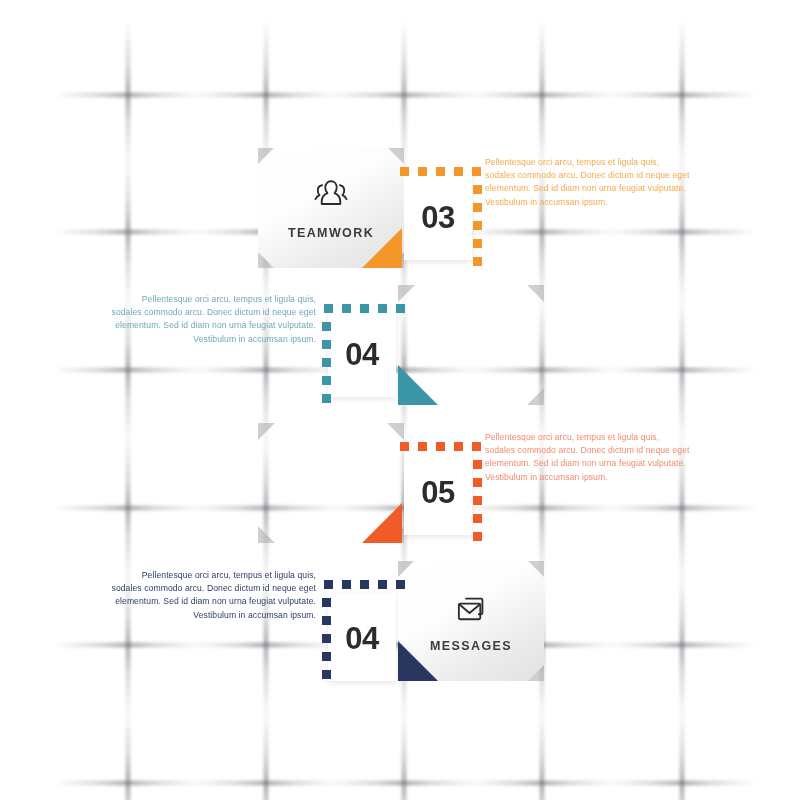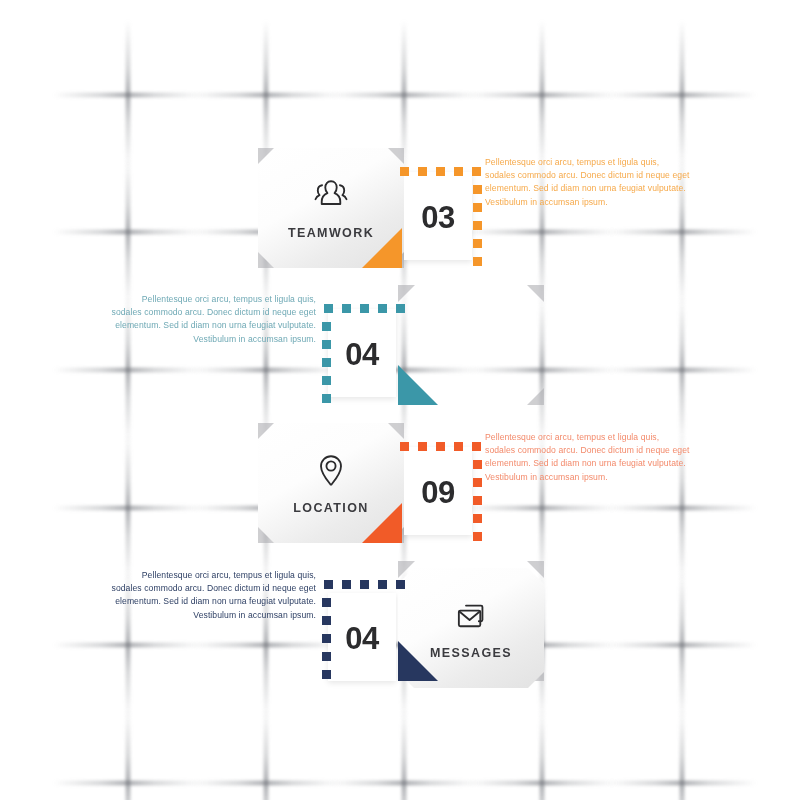--- a/index.html
+++ b/index.html
@@ -284,46 +284,35 @@
     <div class="fold fold-tl fold-soft" style="left:398px;top:0"></div>
     <div class="fold fold-tr fold-soft" style="left:527px;top:0"></div>
     <div class="fold fold-bl fold-soft" style="left:398px;top:103px"></div>
     <div class="fold fold-br fold-soft" style="left:527px;top:103px"></div>
     <div class="accent-tri accent-bl" style="--acc:#3B97A8;left:398px;bottom:40px;z-index:8"></div>
   </div>
 
   <div class="row" style="top:423px">
 
     <div class="numbox" style="left:404px;top:24px">
-      <div class="numtxt">09</div>
+      <div class="numtxt">05</div>
     </div>
     <div class="dashes" id="dash3" style="position: absolute; left: 0px; top: 0px; width: 800px; height: 160px; z-index: 9; pointer-events: none;">
         <div class="dash" style="background: rgb(241, 91, 40); position: absolute; left: 400px; top: 19px;"></div>
         <div class="dash" style="background: rgb(241, 91, 40); position: absolute; left: 418px; top: 19px;"></div>
         <div class="dash" style="background: rgb(241, 91, 40); position: absolute; left: 436px; top: 19px;"></div>
         <div class="dash" style="background: rgb(241, 91, 40); position: absolute; left: 454px; top: 19px;"></div>
         <div class="dash" style="background: rgb(241, 91, 40); position: absolute; left: 472px; top: 19px;"></div>
         <div class="dash" style="background: rgb(241, 91, 40); position: absolute; left: 473px; top: 37px;"></div>
         <div class="dash" style="background: rgb(241, 91, 40); position: absolute; left: 473px; top: 55px;"></div>
         <div class="dash" style="background: rgb(241, 91, 40); position: absolute; left: 473px; top: 73px;"></div>
         <div class="dash" style="background: rgb(241, 91, 40); position: absolute; left: 473px; top: 91px;"></div>
         <div class="dash" style="background: rgb(241, 91, 40); position: absolute; left: 473px; top: 109px;"></div>
       </div>
 
-    <div class="card" style="left:258px;top:0">
-      <div class="card-inner">
-        <span class="card-icon">
-          <svg viewBox="0 0 64 56" fill="none" stroke="#2b2b2d" stroke-width="2.6" stroke-linecap="round" stroke-linejoin="round">
-            <path d="M32 6c-7.7 0-14 6.2-14 13.9 0 9.8 12.3 24.3 13.2 25.4a1 1 0 0 0 1.6 0C33.7 44.2 46 29.7 46 19.9 46 12.2 39.7 6 32 6z"></path>
-            <circle cx="32" cy="19.6" r="6.4"></circle>
-          </svg>
-        </span>
-        <span class="card-label">LOCATION</span>
-      </div>
-    </div>
     <div class="fold fold-tl fold-soft" style="left:258px;top:0"></div>
     <div class="fold fold-tr fold-soft" style="left:387px;top:0"></div>
     <div class="fold fold-bl fold-soft" style="left:258px;top:103px"></div>
     <div class="fold fold-br fold-soft" style="left:387px;top:103px"></div>
     <div class="accent-tri accent-br" style="--acc:#F15B28;right:398px;bottom:40px;z-index:8"></div>
 
     <p class="para left" style="left:485px;top:8px;color:#F38A6B;margin:0">Pellentesque orci arcu, tempus et ligula quis, sodales commodo arcu. Donec dictum id neque eget elementum. Sed id diam non urna feugiat vulputate. Vestibulum in accumsan ipsum.</p>
   </div>
 
   <div class="row" style="top:561px">
@@ -339,21 +328,21 @@
         <div class="dash" style="background: rgb(39, 55, 95); position: absolute; left: 360px; top: 19px;"></div>
         <div class="dash" style="background: rgb(39, 55, 95); position: absolute; left: 378px; top: 19px;"></div>
         <div class="dash" style="background: rgb(39, 55, 95); position: absolute; left: 396px; top: 19px;"></div>
         <div class="dash" style="background: rgb(39, 55, 95); position: absolute; left: 322px; top: 37px;"></div>
         <div class="dash" style="background: rgb(39, 55, 95); position: absolute; left: 322px; top: 55px;"></div>
         <div class="dash" style="background: rgb(39, 55, 95); position: absolute; left: 322px; top: 73px;"></div>
         <div class="dash" style="background: rgb(39, 55, 95); position: absolute; left: 322px; top: 91px;"></div>
         <div class="dash" style="background: rgb(39, 55, 95); position: absolute; left: 322px; top: 109px;"></div>
       </div>
 
-    <div class="card" style="left:398px;top:7px">
+    <div class="card" style="left:398px;top:0">
       <div class="card-inner">
         <span class="card-icon">
           <svg viewBox="0 0 64 56" fill="none" stroke="#2b2b2d" stroke-width="2.6" stroke-linecap="round" stroke-linejoin="round">
             <path d="M25 12h21a2 2 0 0 1 2 2v18a2 2 0 0 1-2 2h-3"></path>
             <rect x="15" y="19" width="30" height="22" rx="2"></rect>
             <path d="M15.8 20.4 30 32.2 44.2 20.4"></path>
           </svg>
         </span>
         <span class="card-label">MESSAGES</span>
       </div>

